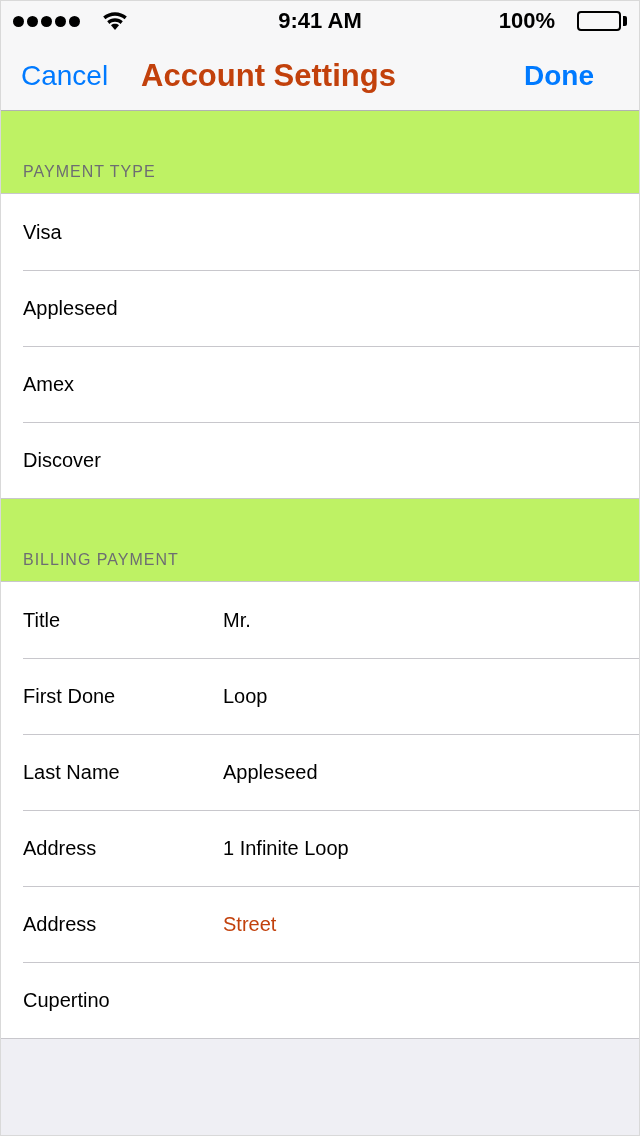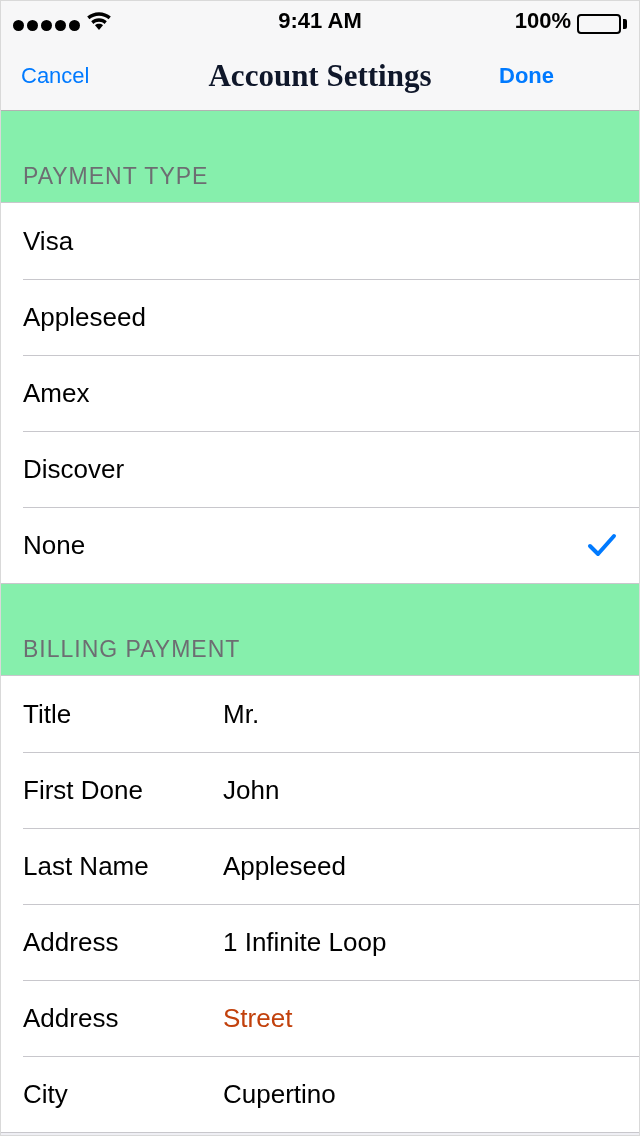--- a/index.html
+++ b/index.html
@@ -27,22 +27,22 @@
     display: flex;
     align-items: center;
     justify-content: space-between;
     padding: 0 12px;
     font-size: 22px;
     font-weight: 600;
     color: #000;
   }
   .status-left, .status-right {
     display: flex;
-    align-items: flex-end;
-    gap: 6px;
+    align-items: center;
+    gap: 22px;
     min-width: 150px;
   }
   .status-right { justify-content: flex-end; }
   .status-center { flex: 1; text-align: center; font-weight: 600; }
 
   .signal-dots { display: flex; gap: 3px; align-items: center; }
   .signal-dots span {
     width: 11px; height: 11px; border-radius: 50%; background: #000;
   }
 
@@ -67,55 +67,53 @@
     height: 70px;
     background: #f7f7f8;
     border-bottom: 1px solid #b2b2b2;
     display: flex;
     align-items: center;
     justify-content: space-between;
     padding: 0 20px;
   }
   .nav-side {
     min-width: 120px;
-    font-size: 22px;
+    font-size: 28px;
     color: #007aff;
     font-weight: 400;
   }
-  .nav-right { text-align: left; font-weight: 600; }
+  .nav-right { text-align: center; font-weight: 600; }
   .nav-title {
     flex: 1;
-    text-align: center;
     font-size: 31px;
     font-weight: 600;
-    color: #0f172a;
-    font-family: Liberation Serif, serif;
+    color: #c2410c;
   }
 
   
   .section-header {
     padding: 52px 22px 12px 22px;
-    font-size: 23px;
+    font-size: 16px;
     color: #6d6d72;
     letter-spacing: 1px;
-    background: #86efac;
+    background: #bef264;
   }
 
   
   .group {
     background: #fff;
     border-top: 1px solid #c8c7cc;
     border-bottom: 1px solid #c8c7cc;
   }
   .row {
     min-height: 76px;
     padding: 0 22px;
     display: flex;
     align-items: center;
-    font-size: 26px;
+    font-size: 20px;
     color: #000;
     position: relative;
   }
   .row + .row::before {
     content: "";
     position: absolute;
     top: 0; left: 22px; right: 0;
     height: 1px;
     background: #c8c7cc;
   }
@@ -185,51 +183,42 @@
     </div>
     <div class="row option-row">
       <span class="opt-label">Appleseed</span>
     </div>
     <div class="row option-row">
       <span class="opt-label">Amex</span>
     </div>
     <div class="row option-row">
       <span class="opt-label">Discover</span>
     </div>
-    <div class="row option-row">
-      <span class="opt-label">None</span>
-      <span class="check">
-        <svg width="30" height="26" viewBox="0 0 30 26">
-          <path d="M3 14 L11 22 L27 4" stroke="#007aff" stroke-width="4" fill="none" stroke-linecap="round" stroke-linejoin="round"></path>
-        </svg>
-      </span>
-    </div>
   </div>
 
   <div class="section-header">BILLING PAYMENT</div>
   <div class="group">
     <div class="row">
       <span class="label">Title</span>
       <span class="value">Mr.</span>
     </div>
     <div class="row">
       <span class="label">First Done</span>
-      <span class="value">John</span>
+      <span class="value">Loop</span>
     </div>
     <div class="row">
       <span class="label">Last Name</span>
       <span class="value">Appleseed</span>
     </div>
     <div class="row">
       <span class="label">Address</span>
       <span class="value">1 Infinite Loop</span>
     </div>
     <div class="row">
       <span class="label">Address</span>
       <span class="value placeholder">Street</span>
     </div>
     <div class="row">
-      <span class="label">City</span>
       <span class="value">Cupertino</span>
     </div>
   </div>
 
 </div>
 
 </body></html>

